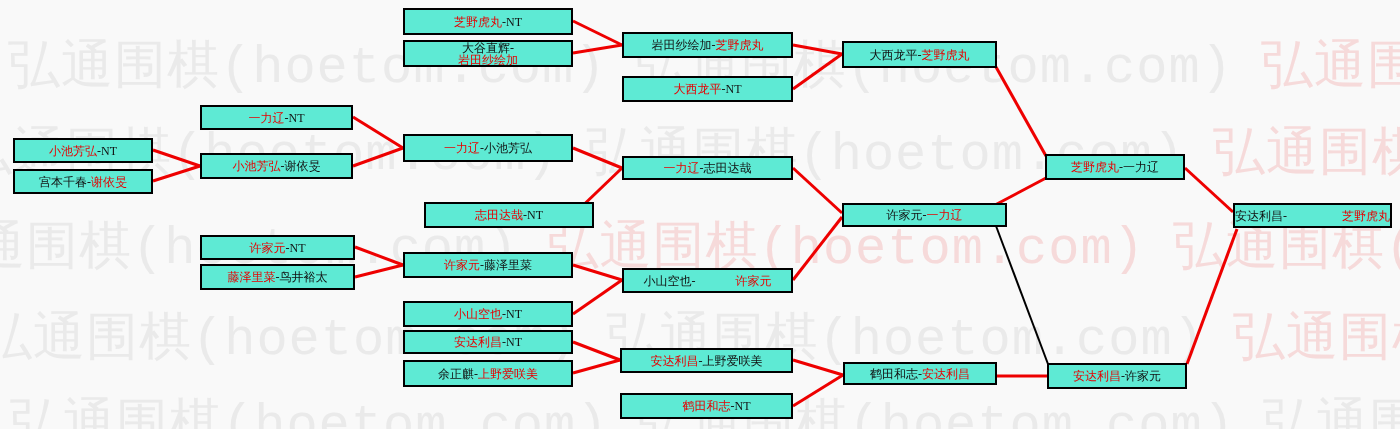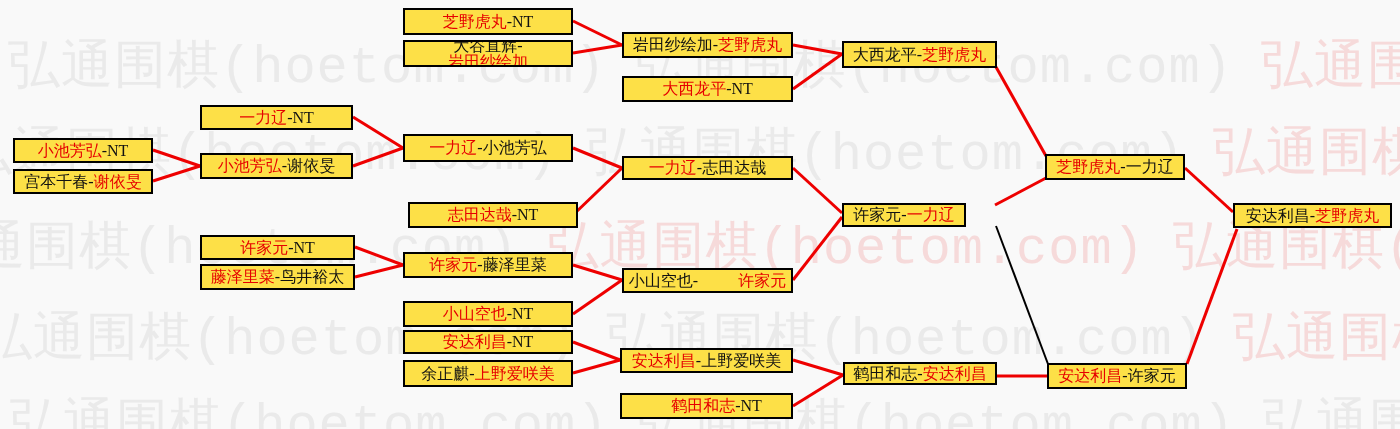--- a/index.html
+++ b/index.html
@@ -9,22 +9,22 @@
   }
   .wm-row{
     position:absolute;white-space:nowrap;font-size:52px;line-height:1.1;
     font-family:"Liberation Mono","DejaVu Sans Mono",monospace;
     letter-spacing:1px;z-index:1;user-select:none;
   }
   .wm-seg{margin-right:28px;}
   #lines{position:absolute;left:0;top:0;z-index:2;}
   .match-box{
     position:absolute;z-index:3;display:flex;align-items:center;justify-content:center;
-    background:#fde047;border:2px solid #000000;box-sizing:border-box;
-    font-size:16px;white-space:nowrap;overflow:hidden;line-height:1;
+    background:#5eead4;border:2px solid #000000;box-sizing:border-box;
+    font-size:12px;white-space:nowrap;overflow:hidden;line-height:1;
   }
   .t-red{color:#e60000;}
   .t-black{color:#111111;}
 </style>
 </head>
 <body>
 
 <div id="stage">
   <div id="watermarks">
       <div class="wm-row" style="left: 8px; top: 40px;"><span class="wm-seg" style="color: rgb(234, 234, 234);">弘通围棋(hoetom.com)</span><span class="wm-seg" style="color: rgb(234, 234, 234);">弘通围棋(hoetom.com)</span><span class="wm-seg" style="color: rgb(246, 218, 218);">弘通围棋(hoetom.com)</span></div>
@@ -95,21 +95,21 @@
         <span class="t-black">-NT</span>
       </div>
       <div class="match-box" style="left: 200px; top: 153px; width: 153px; height: 26px;">
         <span class="t-red">小池芳弘</span>
         <span class="t-black">-谢依旻</span>
       </div>
       <div class="match-box" style="left: 403px; top: 134px; width: 170px; height: 28px;">
         <span class="t-red">一力辽</span>
         <span class="t-black">-小池芳弘</span>
       </div>
-      <div class="match-box" style="left: 408px; top: 202px; width: 170px; height: 26px;">
+      <div class="match-box" style="left: 424px; top: 202px; width: 170px; height: 26px;">
         <span class="t-red">志田达哉</span>
         <span class="t-black">-NT</span>
       </div>
       <div class="match-box" style="left: 622px; top: 156px; width: 171px; height: 24px;">
         <span class="t-red">一力辽</span>
         <span class="t-black">-志田达哉</span>
       </div>
       <div class="match-box" style="left: 200px; top: 235px; width: 155px; height: 25px;">
         <span class="t-red">许家元</span>
         <span class="t-black">-NT</span>
@@ -123,21 +123,21 @@
         <span class="t-black">-藤泽里菜</span>
       </div>
       <div class="match-box" style="left: 403px; top: 301px; width: 170px; height: 26px;">
         <span class="t-red">小山空也</span>
         <span class="t-black">-NT</span>
       </div>
       <div class="match-box" style="left: 622px; top: 268px; width: 171px; height: 25px; gap: 40px;">
         <span class="t-black">小山空也-</span>
         <span class="t-red">许家元</span>
       </div>
-      <div class="match-box" style="left: 842px; top: 203px; width: 124px; height: 24px;">
+      <div class="match-box" style="left: 842px; top: 203px; width: 165px; height: 24px;">
         <span class="t-black">许家元-</span>
         <span class="t-red">一力辽</span>
       </div>
       <div class="match-box" style="left: 403px; top: 330px; width: 170px; height: 24px;">
         <span class="t-red">安达利昌</span>
         <span class="t-black">-NT</span>
       </div>
       <div class="match-box" style="left: 403px; top: 360px; width: 170px; height: 27px; justify-content: center;">
         <span class="t-black">余正麒-</span>
         <span class="t-red">上野爱咲美</span>
@@ -155,18 +155,18 @@
         <span class="t-red">安达利昌</span>
       </div>
       <div class="match-box" style="left: 1045px; top: 154px; width: 140px; height: 26px;">
         <span class="t-red">芝野虎丸</span>
         <span class="t-black">-一力辽</span>
       </div>
       <div class="match-box" style="left: 1047px; top: 363px; width: 140px; height: 26px;">
         <span class="t-red">安达利昌</span>
         <span class="t-black">-许家元</span>
       </div>
-      <div class="match-box" style="left: 1233px; top: 203px; width: 159px; height: 25px;">
+      <div class="match-box" style="left: 1233px; top: 203px; width: 159px; height: 25px; justify-content: space-between;">
         <span class="t-black">安达利昌-</span>
         <span class="t-red">芝野虎丸</span>
       </div>
     </div>
 </div>
 
 </body></html>

